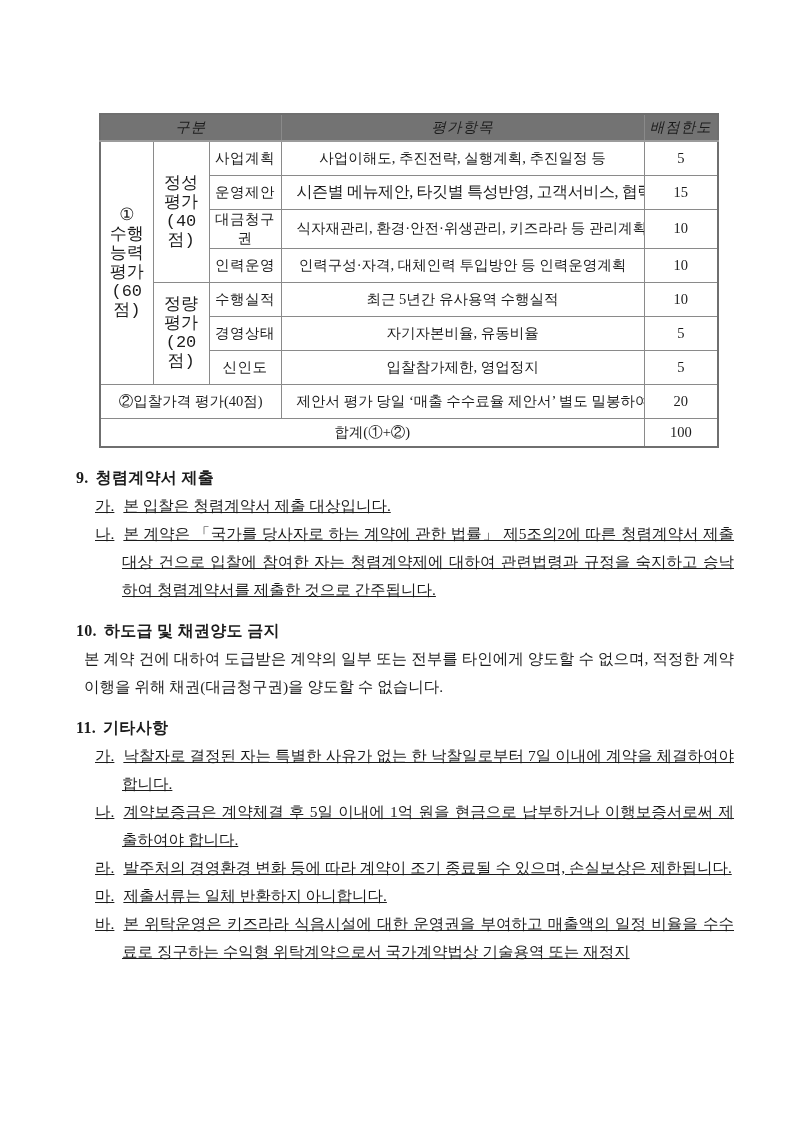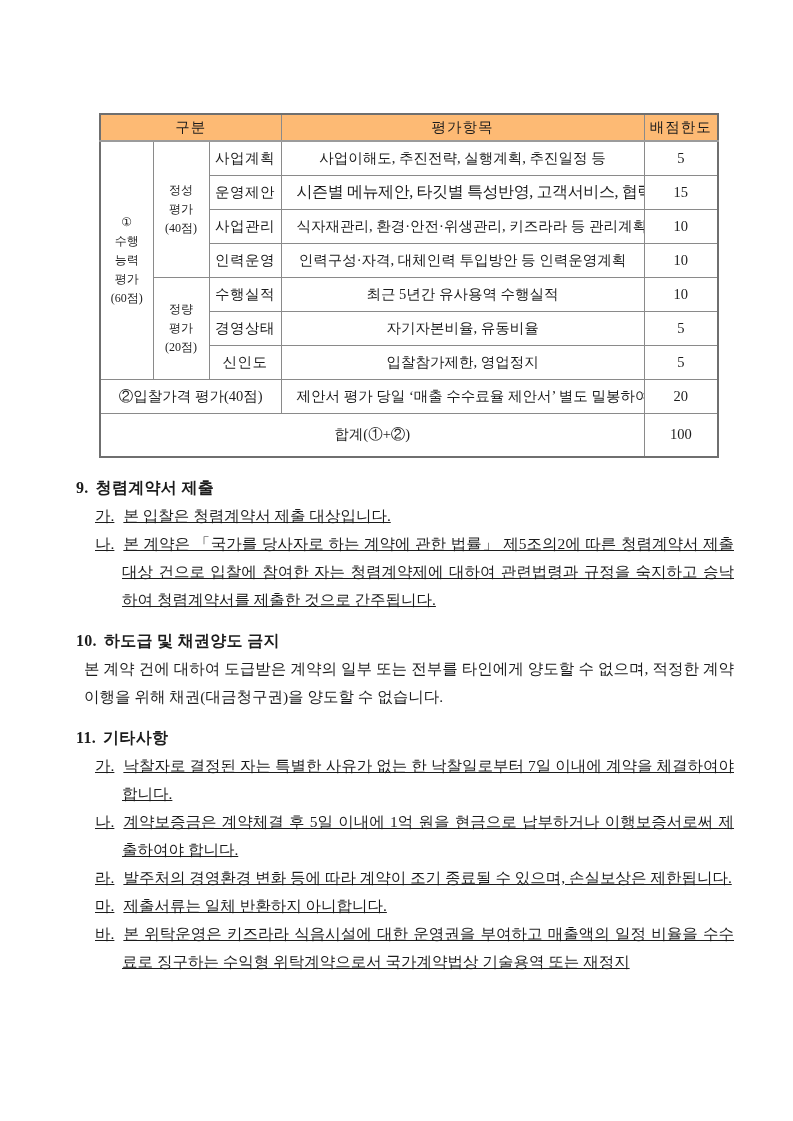--- a/index.html
+++ b/index.html
@@ -21,41 +21,43 @@
     border: 2px solid #6f6f6f;
     font-size: 14.5px;
   }
   table.eval th, table.eval td {
     border: 1px solid #8a8a8a;
     text-align: center;
     vertical-align: middle;
     overflow: hidden;
   }
   table.eval th {
-    background: #fdba74;
+    background: #737373;
     font-weight: normal;
     height: 27px;
     border-bottom: 2.5px solid #9b9b9b;
     letter-spacing: 1px;
+    font-style: italic;
   }
   table.eval td { height: 34px; }
   td.group-cell {
     white-space: pre-line;
     line-height: 19px;
-    font-size: 12px;
+    font-size: 17px;
+    font-family: Liberation Mono, monospace;
   }
   td.name-cell { letter-spacing: 0.5px; }
   td.desc-cell {
     text-align: left;
     padding: 0 15px;
     white-space: nowrap;
   }
   td.desc-cell.tight { font-size: 16px; letter-spacing: -0.4px; }
   tr.dot td { border-top: 1px dotted #aeaeae; }
-  tr.total-row td { height: 44px; margin-top: 47px; }
+  tr.total-row td { height: 29px; margin-top: 47px; }
 
   
   .sections { margin: 16px 59px 0 76px; }
   .section { margin-top: 13px; }
   .sec-heading {
     font-weight: bold;
     font-size: 16px;
     line-height: 28px;
     letter-spacing: 0.3px;
   }
@@ -108,21 +110,21 @@
         <td class="name-cell">사업계획</td>
         <td class="desc-cell">사업이해도, 추진전략, 실행계획, 추진일정 등</td>
         <td class="score-cell">5</td>
       </tr>
       <tr class="dot">
         <td class="name-cell">운영제안</td>
         <td class="desc-cell tight">시즌별 메뉴제안, 타깃별 특성반영, 고객서비스, 협력계획 등</td>
         <td class="score-cell">15</td>
       </tr>
       <tr class="dot">
-        <td class="name-cell">사업관리</td>
+        <td class="name-cell">대금청구권</td>
         <td class="desc-cell">식자재관리, 환경·안전·위생관리, 키즈라라 등 관리계획</td>
         <td class="score-cell">10</td>
       </tr>
       <tr class="dot">
         <td class="name-cell">인력운영</td>
         <td class="desc-cell">인력구성·자격, 대체인력 투입방안 등 인력운영계획</td>
         <td class="score-cell">10</td>
       </tr>
       <tr>
         <td rowspan="3" class="group-cell">정량

